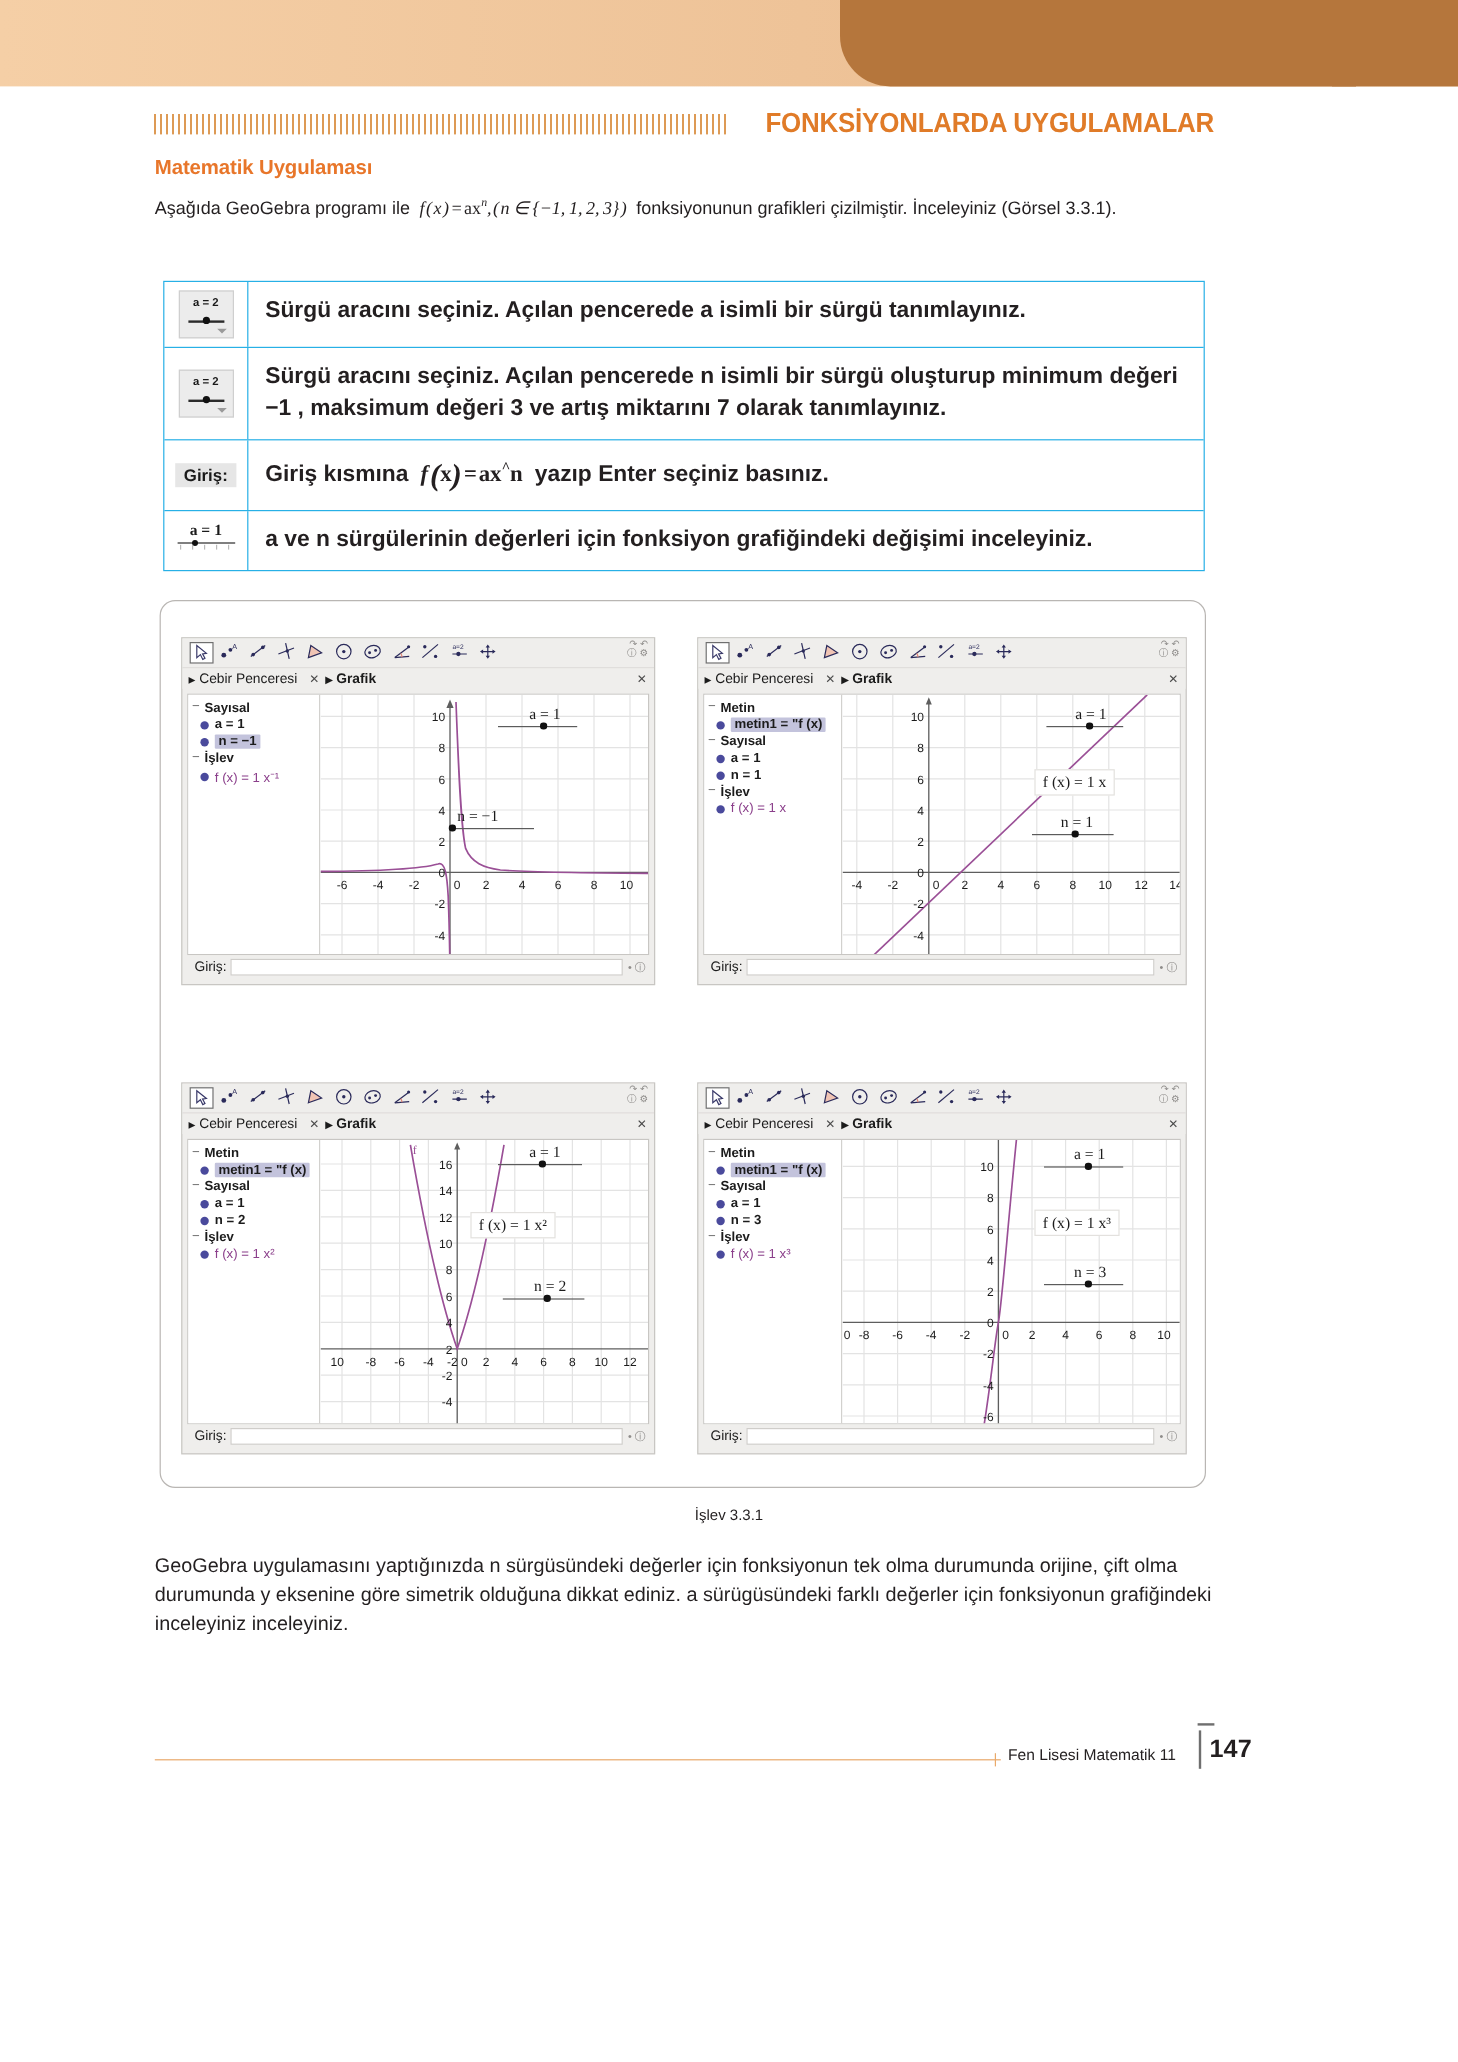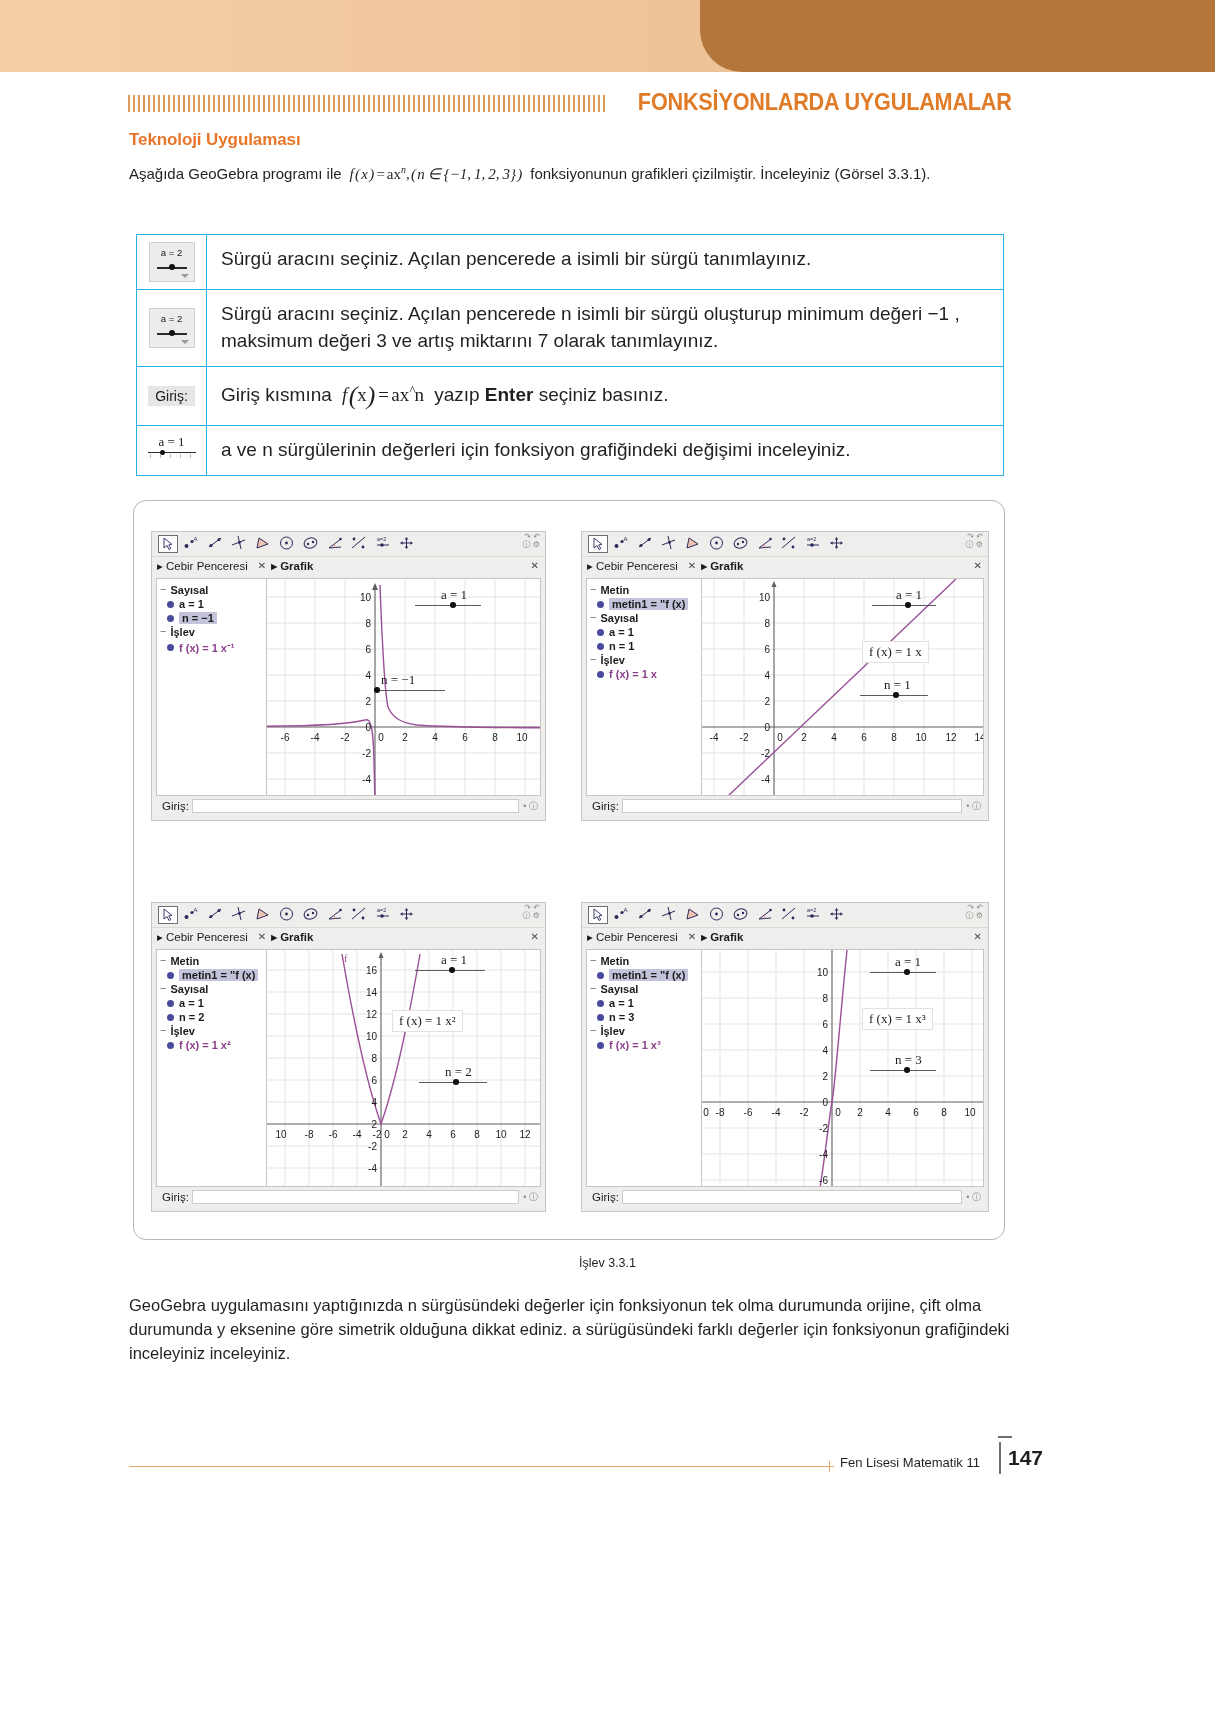--- a/index.html
+++ b/index.html
@@ -36,21 +36,21 @@
 
   
   .intro { position:absolute; left:129px; top:163px; width:888px;
         font-size:15px; line-height:1.42; color:#231f20; }
   .mi { font-style:italic; font-family:"Liberation Serif", serif; }
   .mroman { font-family:"Liberation Serif", serif; font-style:normal; }
   sup.n { font-size:0.66em; vertical-align:super; }
 
   
   .tbl { position:absolute; left:136px; top:234px; width:868px;
-         border:1.5px solid #27b0e6; border-collapse:collapse; }
+         border:1.5px solid #27b0e6; border-collapse:collapse;font-weight:bold; }
   .tbl-row { display:flex; border-bottom:1.5px solid #27b0e6; }
   .tbl-row:last-child { border-bottom:none; }
   .tbl-ico { width:70px; min-width:70px; border-right:1.5px solid #27b0e6;
              display:flex; align-items:center; justify-content:center; padding:7px 4px; }
   .tbl-txt { flex:1; padding:11px 8px 11px 14px; font-size:19px; line-height:1.42; }
 
   
   .sld { width:46px; height:40px; background:#ececec; border:1px solid #cfcfcf;
          position:relative; }
   .sld .lbl { position:absolute; left:0; right:0; top:4px; text-align:center;
@@ -93,21 +93,21 @@
              border:1px solid #c8c6c3; }
   .gg-alg { background:#fff; border-right:1px solid #c8c6c3; padding:4px 3px 0 3px;
             font-size:11px; color:#1b1b1b; overflow:hidden; }
   .gg-alg .grp { display:flex; align-items:flex-start; margin:1px 0; }
   .gg-alg .minus { color:#6a6a6a; margin-right:4px; font-size:11px; line-height:1; }
   .gg-alg .gname { font-weight:600; }
   .gg-alg .it { display:flex; align-items:center; margin:2px 0 2px 7px; }
   .gg-alg .dot { width:7px;height:7px;border-radius:50%;background:#4a4a9c;
                  margin-right:5px; flex:none; }
   .gg-alg .val { font-weight:bold; color:#1b1b1b; white-space:nowrap; }
-  .gg-alg .val.func { color:#8b3f8b; font-weight:700; }
+  .gg-alg .val.func { color:#8b3f8b; font-weight:400; }
   .gg-alg .hl { background:#c3c3dc; padding:0 3px; border-radius:1px; }
   .gg-graph { position:relative; flex:1; background:#fff; overflow:hidden; }
   .gg-inbar { position:absolute; left:4px; right:4px; height:20px; background:#efeeec;
               display:flex; align-items:center; font-size:11.5px; color:#1b1b1b;
               padding-left:6px; }
   .gg-inbar .fld { flex:1; height:14px; background:#fff; border:1px solid #cfcdca;
                    margin-left:3px; margin-right:4px; }
   .gg-inbar .hlp { font-size:9px; color:#8e8c8a; margin-right:3px; }
 
   .sl { position:absolute; }
@@ -141,21 +141,21 @@
 
 <div class="top-band"></div>
 <div class="top-band-tab"></div>
 <div class="top-band-right"></div>
 
 <div class="hdr">
   <div class="hdr-hatch"></div>
   <div class="hdr-title">FONKSİYONLARDA UYGULAMALAR</div>
 </div>
 
-<div class="sec-head">Teknoloji Uygulaması</div>
+<div class="sec-head">Matematik Uygulaması</div>
 
 <div class="intro">
   <span>Aşağıda GeoGebra programı ile</span>
   <span class="mi">&nbsp;<i>f</i> ( x ) = <span class="mroman">ax</span><sup class="n">n</sup>, ( n ∈ {−1, 1, 2, 3} )&nbsp;</span>
   <span>fonksiyonunun grafikleri çizilmiştir. İnceleyiniz (Görsel 3.3.1).</span>
 </div>
 
 <div class="tbl">
 
   <div class="tbl-row">

